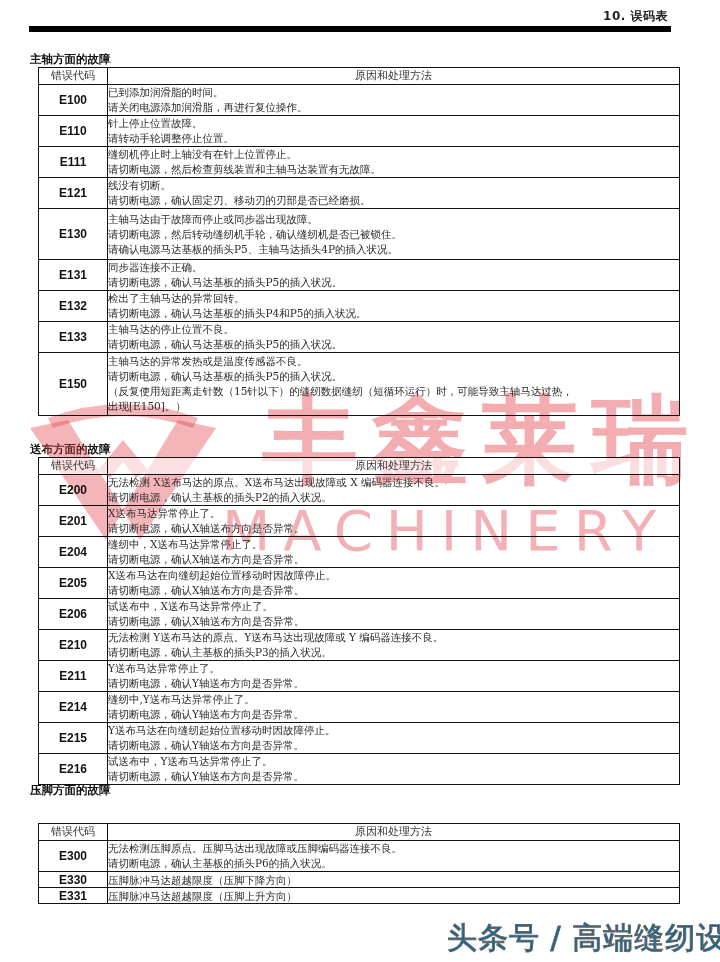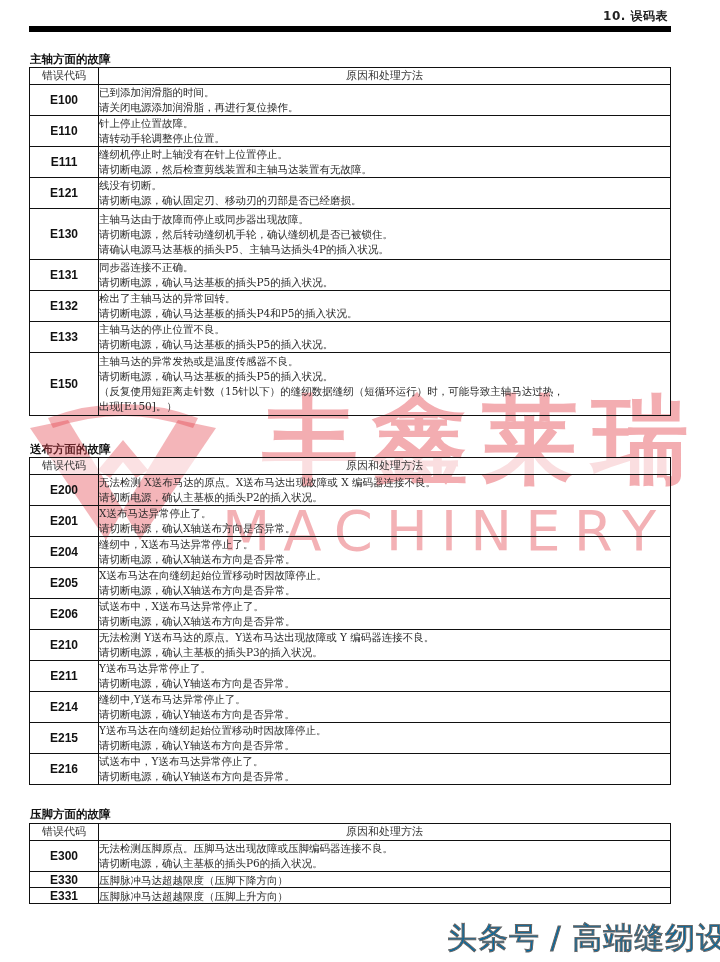--- a/index.html
+++ b/index.html
@@ -15,21 +15,21 @@
   }
   .page-header-bar {
     position: absolute; left: 29px; top: 26px; width: 642px; height: 6px; background: #000;
   }
   .section-title {
     position: absolute; left: 30px;
     font-family: "DejaVu Sans", "Liberation Sans", sans-serif;
     font-size: 11.5px; font-weight: bold; color: #111;
   }
   table.err {
-    position: absolute; left: 29px; width: 642px;
+    position: absolute; left: 38px; width: 642px;
     border-collapse: collapse; table-layout: fixed;
     z-index: 2;
   }
   table.err td, table.err th {
     border: 1px solid #111; padding: 0; vertical-align: middle;
   }
   table.err col.c1 { width: 69px; }
   table.err th {
     font-weight: normal; font-size: 11px; color: #333; height: 16px; line-height: 16px;
     font-family: "DejaVu Serif", "Liberation Serif", serif;
@@ -245,21 +245,21 @@
   <tr class="row2">
     <td class="code">E216</td>
     <td class="desc">
           <div>试送布中，Y送布马达异常停止了。</div>
           <div>请切断电源，确认Y轴送布方向是否异常。</div>
         </td>
   </tr>
 </tbody>
   </table>
 
-<div class="section-title" style="top:807px">压脚方面的故障</div>
+<div class="section-title" style="top:783px">压脚方面的故障</div>
 <table class="err" style="top:823px">
   <colgroup>
       <col class="c1">
       <col>
     </colgroup>
   <tbody>
       <tr>
     <th>错误代码</th>
     <th>原因和处理方法</th>
   </tr>

